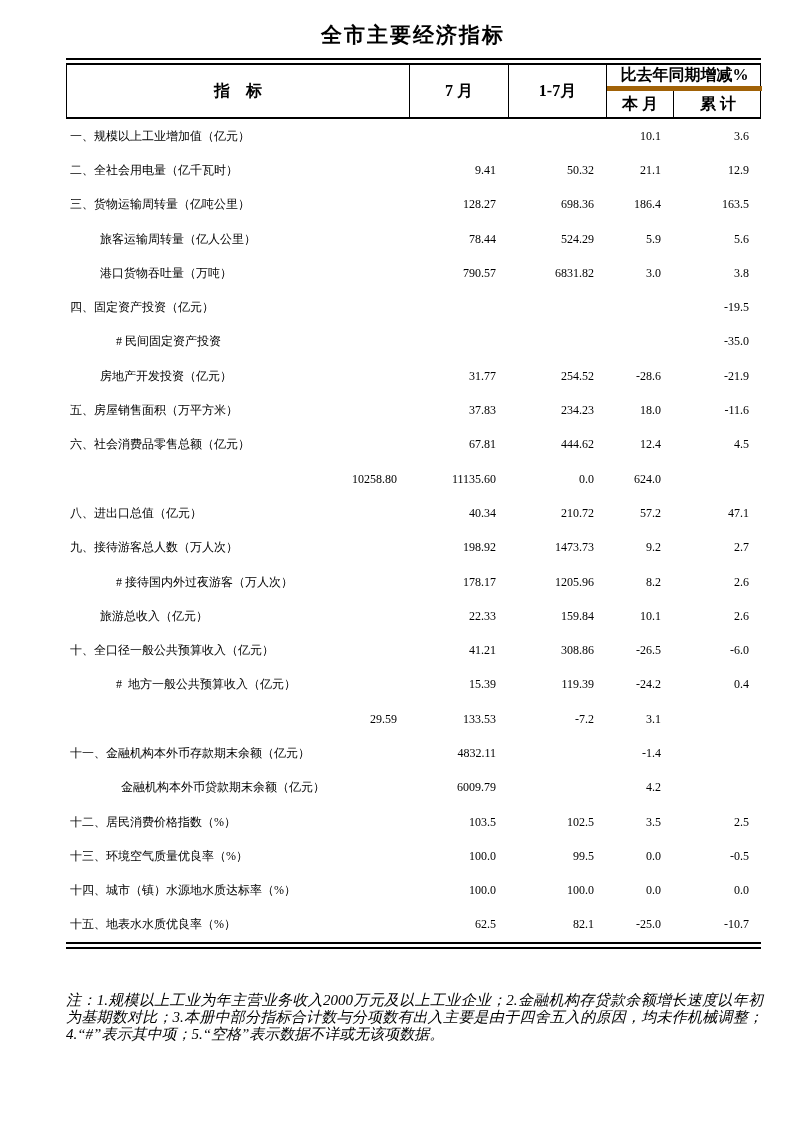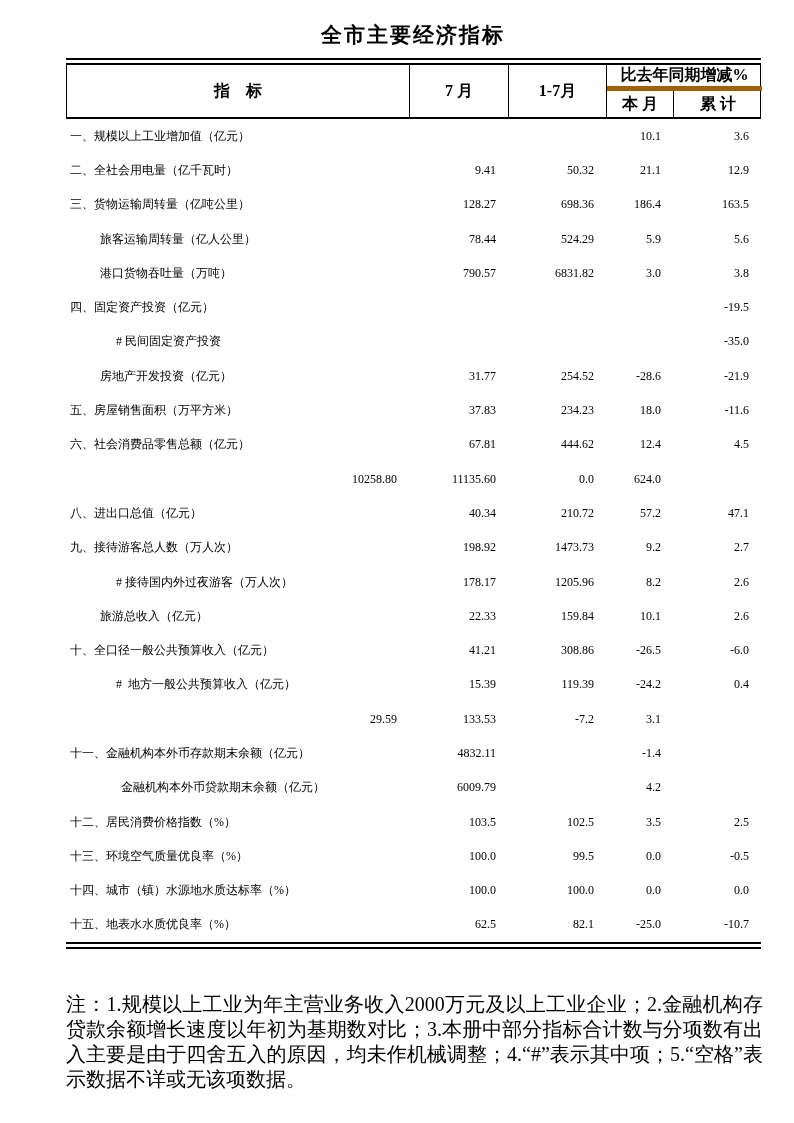--- a/index.html
+++ b/index.html
@@ -62,22 +62,23 @@
   .c-num   { text-align: right; padding-right: 12px; white-space: pre; }
   .indent-0 { padding-left: 4px; }
   .indent-1 { padding-left: 34px; }
   .indent-2 { padding-left: 50px; }
   .indent-3 { padding-left: 55px; }
 
   .footnote {
     position: absolute;
     left: 50px; top: 992px;
     width: 697px;
-    font-size: 20px;
-    line-height: 25px;
+    font-size: 15px;
+    line-height: 17px;
+    font-style: italic;
     text-align: justify;
     margin: 0;
   }
 </style>
 </head>
 <body>
 
 <div class="page">
 
   <h1 class="title">全市主要经济指标</h1>

